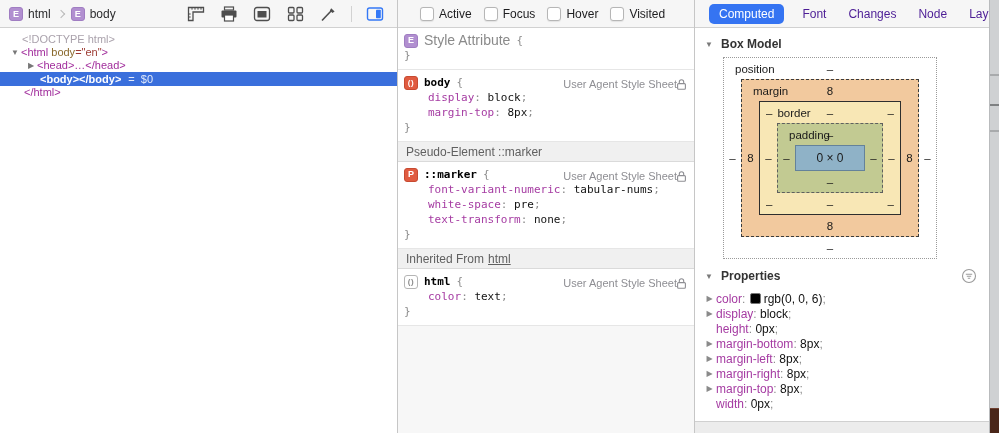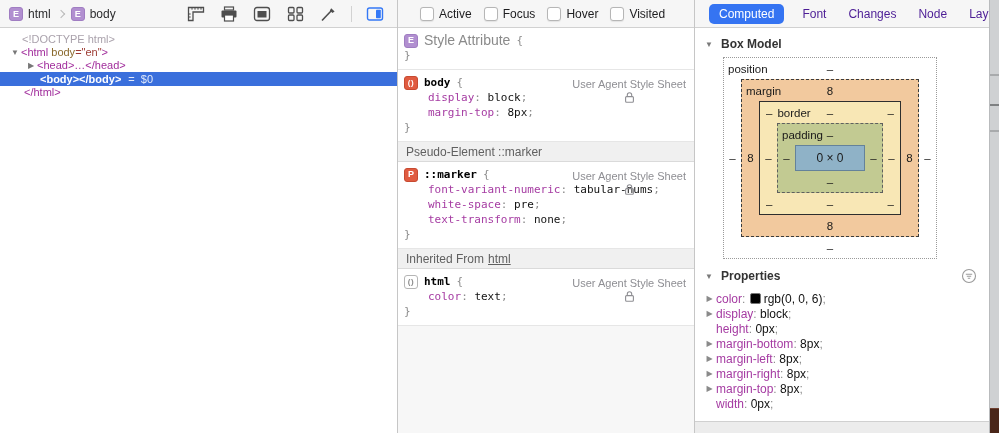--- a/index.html
+++ b/index.html
@@ -56,21 +56,21 @@
     font-family:"DejaVu Sans Mono", monospace; font-size:11px; line-height:15px; color:#111; }
   .rule-head { display:flex; align-items:center; gap:6px; height:15px; }
   .sel { font-weight:bold; color:#000; }
   .sel-gray { color:#8a8a8a; font-family:"Liberation Sans",sans-serif; font-size:14px; }
   .punct { color:#8c8c8c; }
   .prop-line { padding-left:24px; height:15px; }
   .pname { color:#a53ba2; }
   .pval { color:#111; }
   .colon { white-space:pre; color:#8c8c8c; }
   .origin { position:absolute; right:8px; top:7px; display:flex; align-items:center; 
-    color:#8e8e93; font-family:"Liberation Sans",sans-serif; font-size:11px;flex-direction:column; }
+    color:#8e8e93; font-family:"Liberation Sans",sans-serif; font-size:11px; }
   .sec-head { height:20px; background:#f0f0f0; border-bottom:1px solid #dadada; display:flex; align-items:center;
     padding-left:8px; font-size:12px; color:#606060; gap:4px; }
   .sec-link { text-decoration:underline; }
   .mid-fill { flex:1; background:#f7f7f7; }
 
   
   .tabs { display:flex; align-items:flex-start; gap:14px; padding-left:14px; font-size:12px; width:100%; }
   .tab { padding:3px 4px; color:#4c1d95; border-radius:5px; }
   .tab.active { background:#3574f2; color:#fff; padding:3px 10px; }
   .group-head { display:flex; align-items:center; gap:6px; font-size:12px; font-weight:bold; color:#333;
@@ -79,21 +79,21 @@
   .filter-ic { margin-left:auto; margin-right:12px; display:flex; }
 
   .bm { width:214px; margin:2px 0 0 28px; font-size:11.5px; color:#1a1a1a; }
   .ring { }
   .ring-pos { border:1px dotted #9a9a9a; background:#fff; }
   .ring-mar { border:1px dashed #3c3c3c; background:#f2c99e; }
   .ring-bor { border:1px solid #2e2e2e; background:#f8e7b5; }
   .ring-pad { border:1px dashed #5f5f5f; background:#c2ca92; }
   .r-top,.r-bot { height:21px; position:relative; display:flex; align-items:center; }
   .r-bot { justify-content:center; }
-  .r-label { margin-left:4px; }
+  .r-label { margin-left:11px; }
   .r-cval { position:absolute; left:50%; transform:translateX(-50%); }
   .r-cl { margin-left:6px; margin-right:5px; }
   .r-cr { position:absolute; right:6px; }
   .r-mid { display:flex; align-items:center; }
   .r-side { flex:0 0 17px; width:17px; text-align:center; }
   .r-inner { flex:1; }
   .content-box { height:26px; background:#8fb2c7; border:1px solid #64829a; display:flex;
     align-items:center; justify-content:center; font-size:12px; }
 
   .props { padding-top:3px; font-size:12px; }

